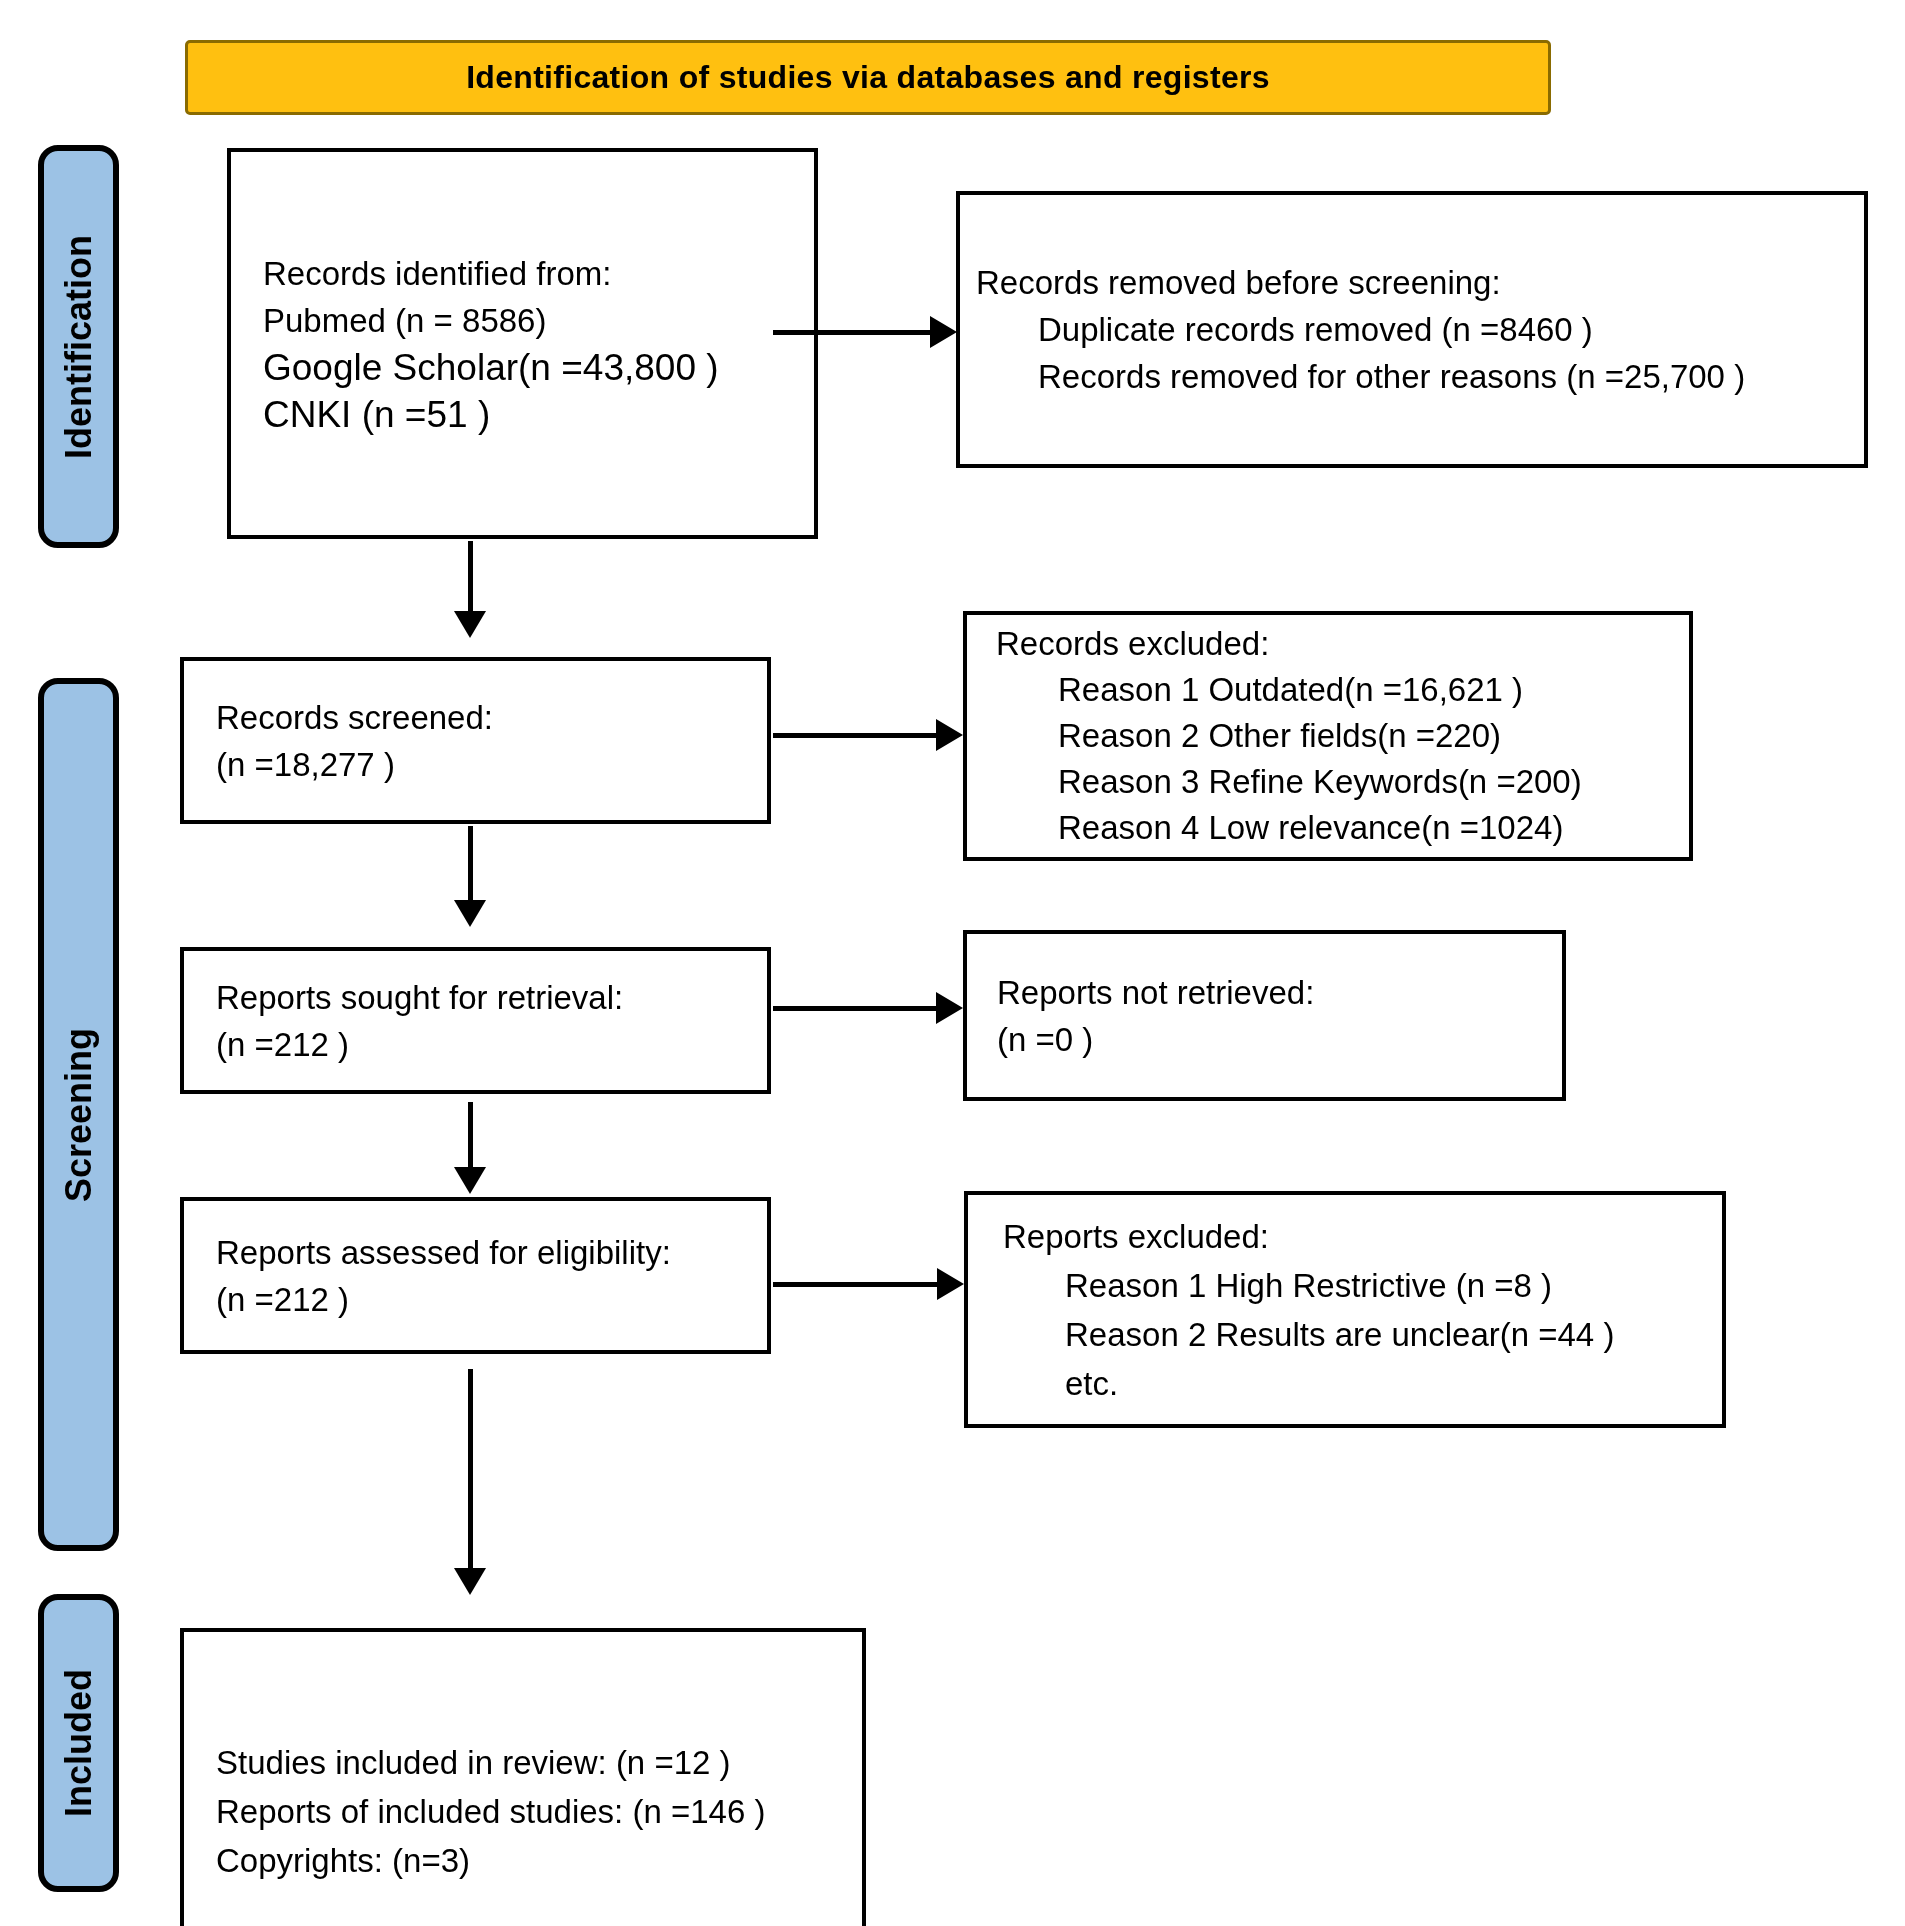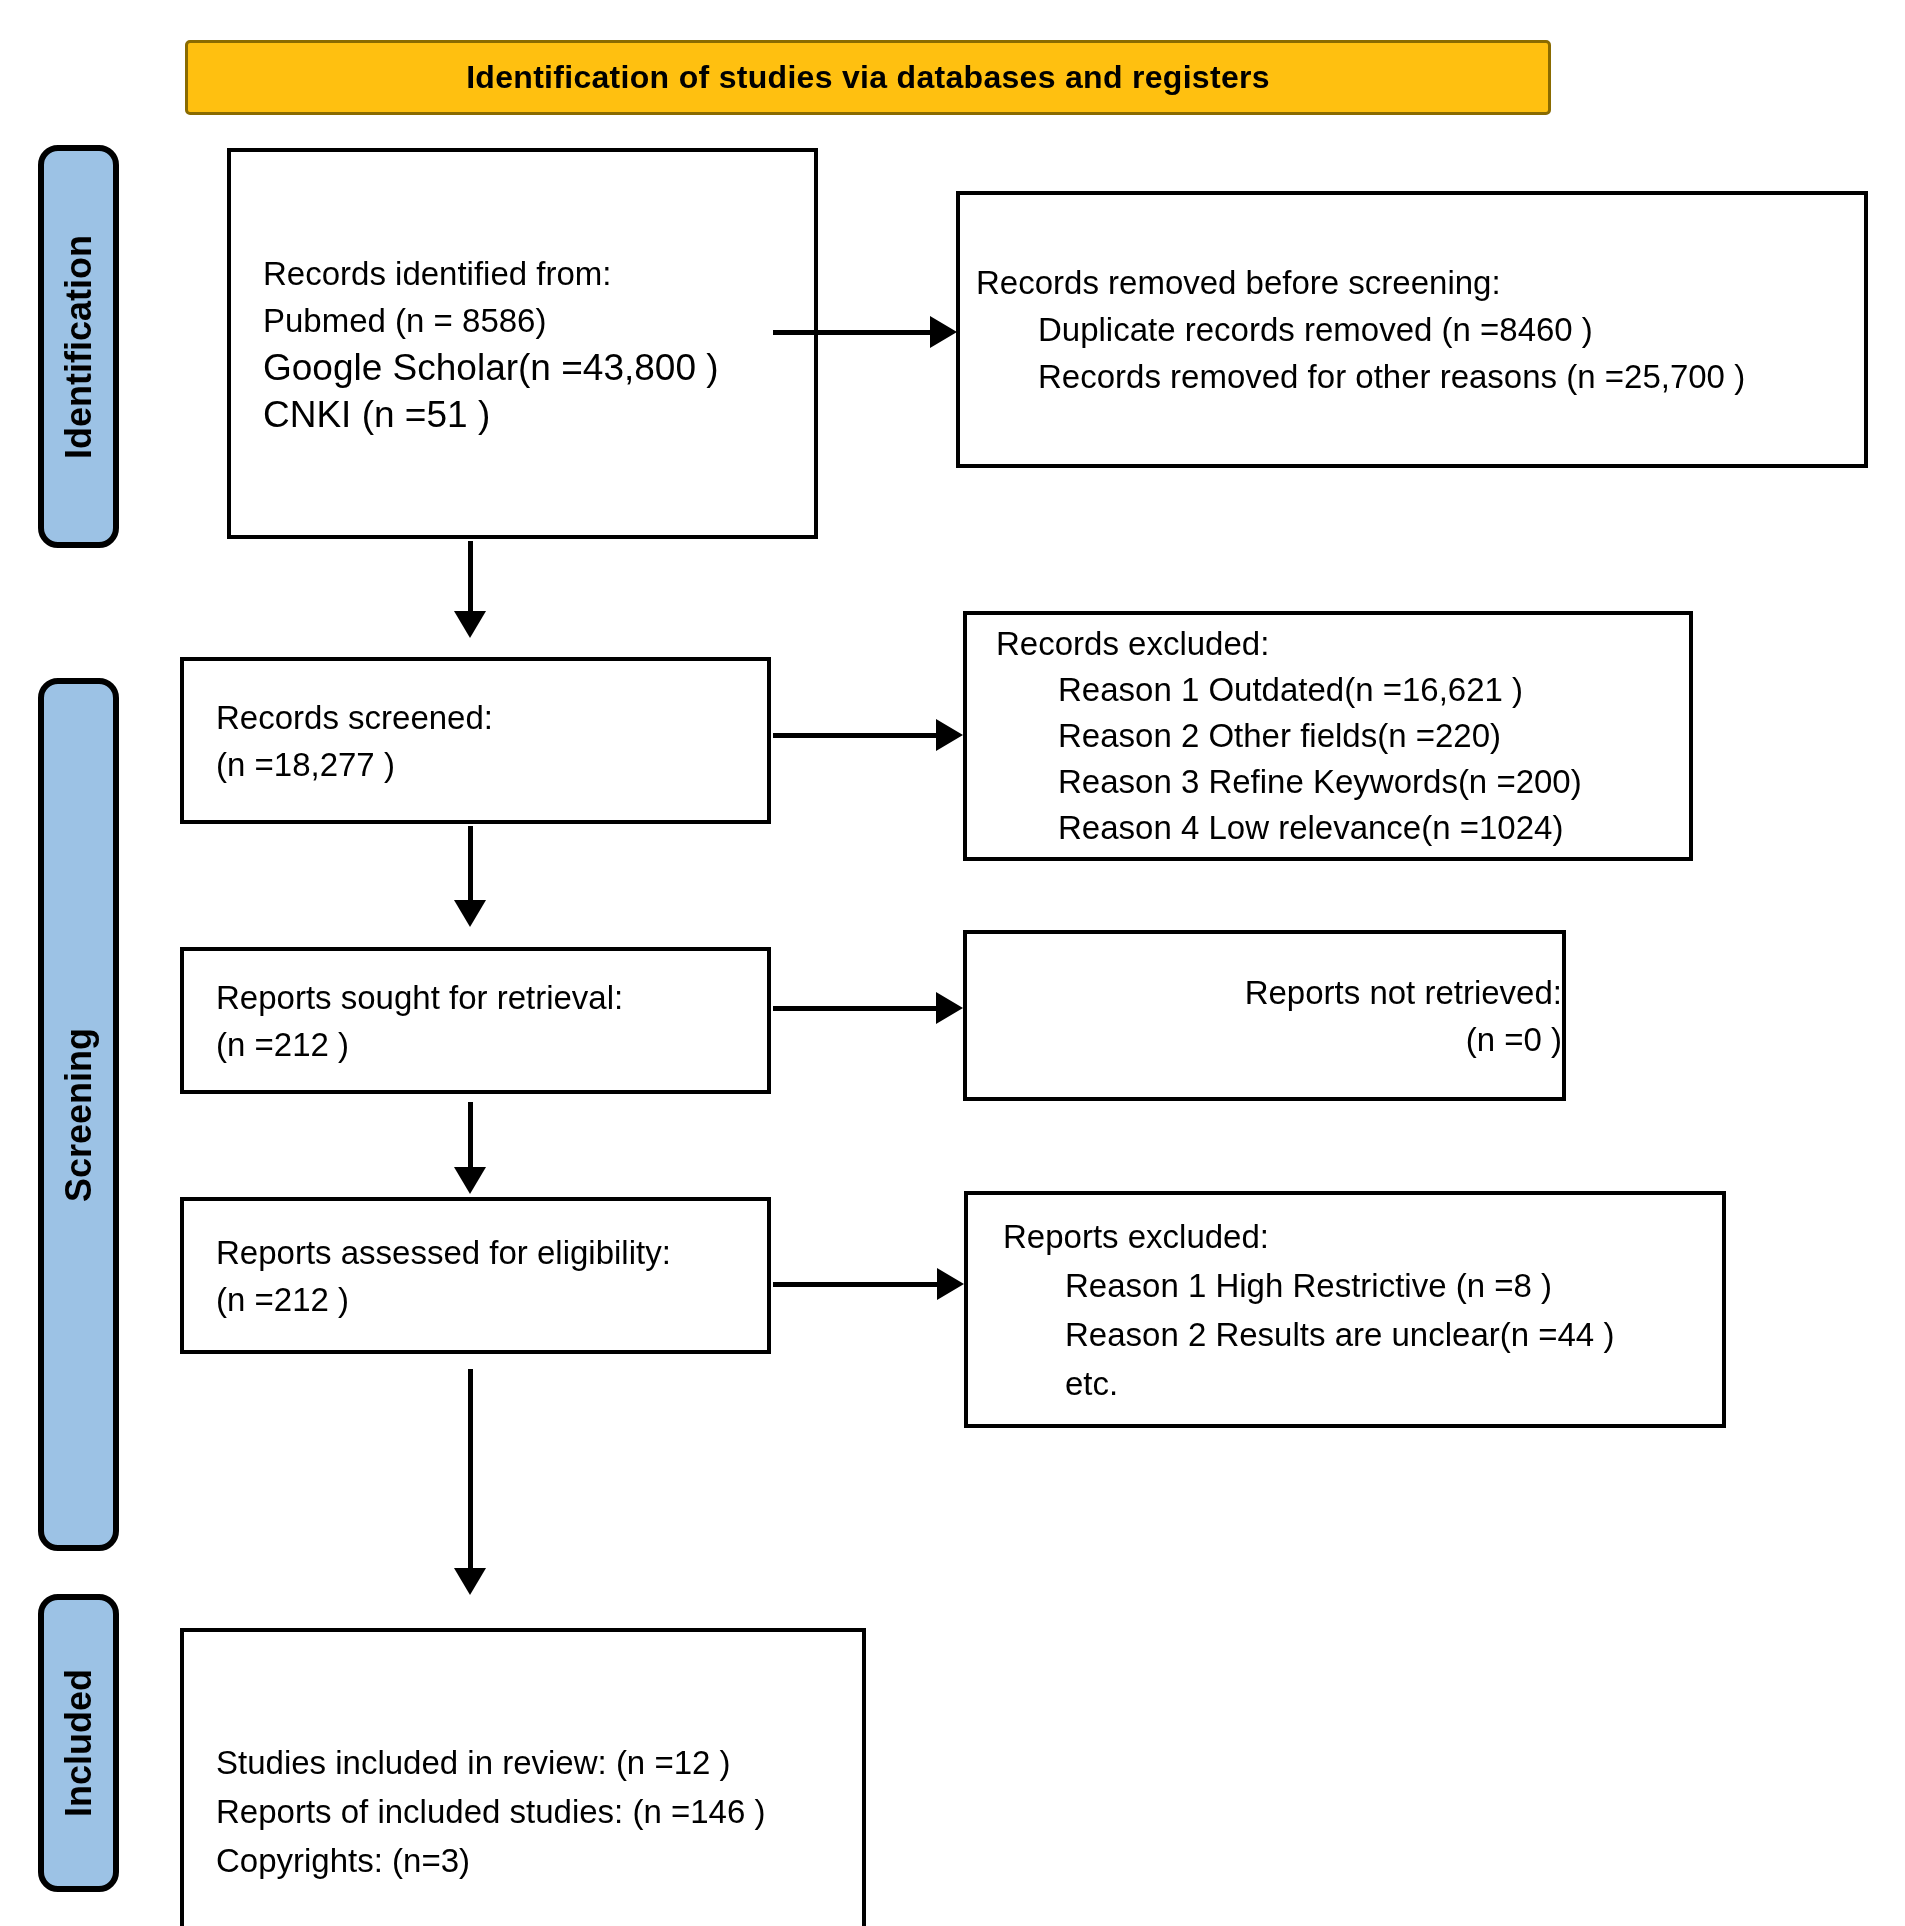--- a/index.html
+++ b/index.html
@@ -49,21 +49,21 @@
     font-size:33px;line-height:47px;
   }
   .fbox .ln{white-space:nowrap;}
   .fbox .indent{padding-left:62px;}
   .big{font-size:37px;}
   #box-records-identified{left:180px;top:148px;width:591px;height:391px;padding-left:32px;margin-left:47px;}
   #box-records-removed{left:956px;top:191px;width:912px;height:277px;padding-left:16px;}
   #box-records-screened{left:180px;top:657px;width:591px;height:167px;padding-left:32px;}
   #box-records-excluded{left:963px;top:611px;width:730px;height:250px;padding-left:29px;line-height:46px;}
   #box-reports-sought{left:180px;top:930px;width:591px;height:147px;padding-left:32px;margin-top:17px;}
-  #box-reports-not-retrieved{left:963px;top:930px;width:603px;height:171px;padding-left:18px;text-align:right;}
+  #box-reports-not-retrieved{left:963px;top:930px;width:603px;height:171px;padding-left:30px;}
   #box-reports-assessed{left:180px;top:1197px;width:591px;height:157px;padding-left:32px;}
   #box-reports-excluded{left:964px;top:1191px;width:762px;height:237px;padding-left:35px;line-height:49px;}
   #box-included-studies{left:180px;top:1600px;width:686px;height:367px;padding-left:32px;line-height:49px;margin-top:28px;}
   .arrow-h{position:absolute;height:33px;}
   .arrow-h .shaft{position:absolute;left:0;right:23.5px;top:14px;height:4.7px;background:#000;}
   .arrow-h .head{position:absolute;right:0;top:0;width:0;height:0;
     border-left:27px solid #000;border-top:16.5px solid transparent;border-bottom:16.5px solid transparent;}
   .arrow-v{position:absolute;width:33px;}
   .arrow-v .shaft{position:absolute;top:0;bottom:23.5px;left:14px;width:4.7px;background:#000;}
   .arrow-v .head{position:absolute;bottom:0;left:0;width:0;height:0;

